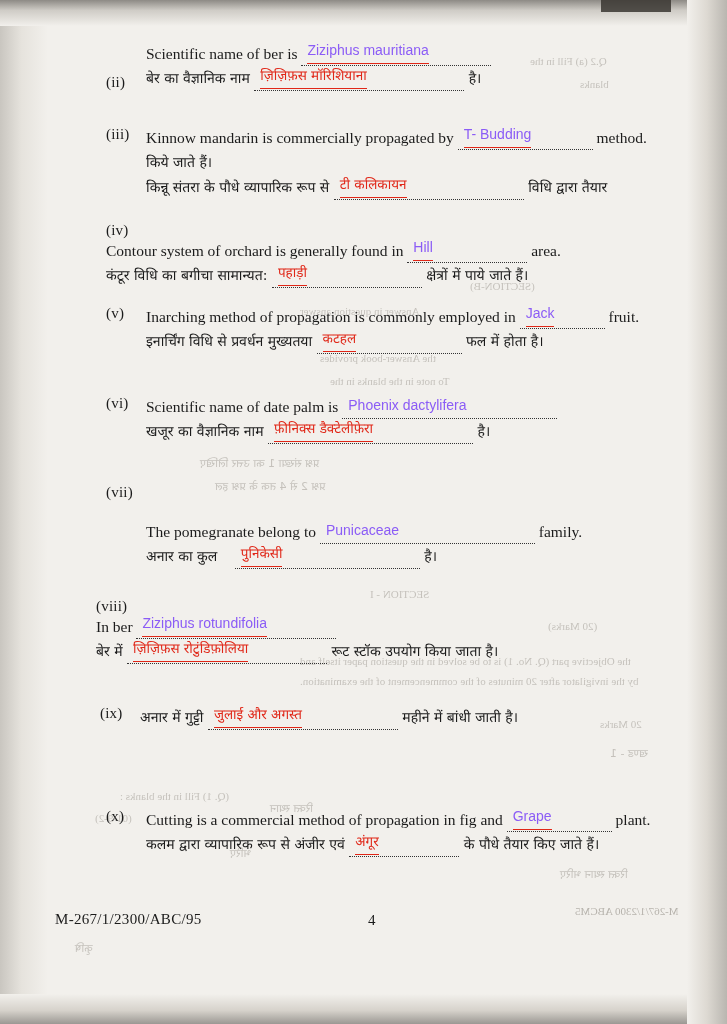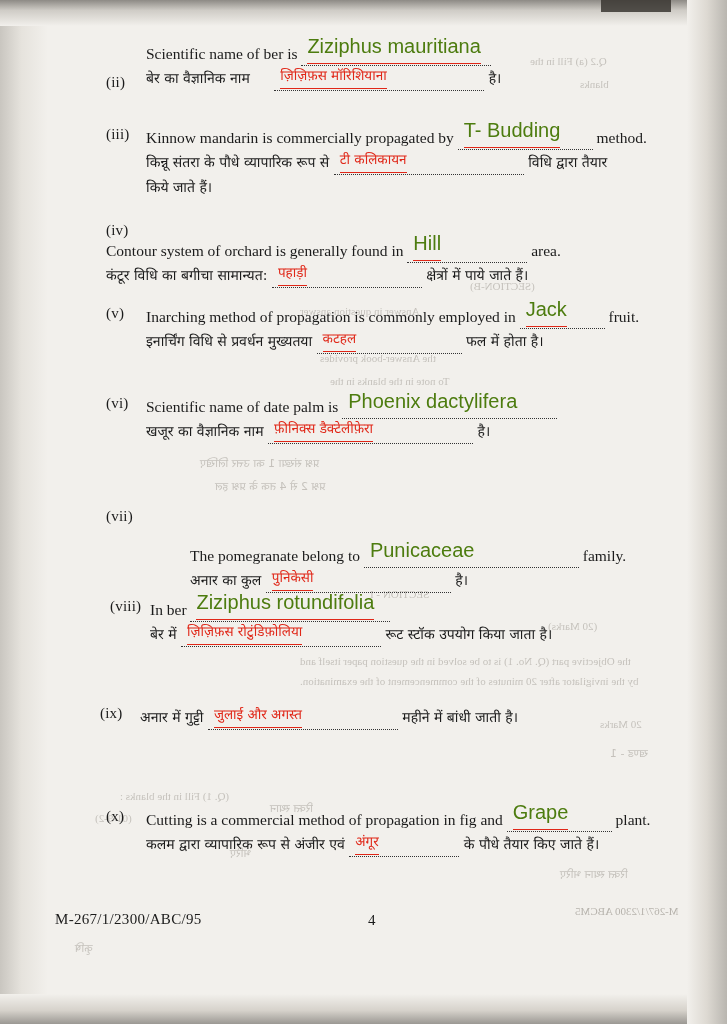--- a/index.html
+++ b/index.html
@@ -83,23 +83,23 @@
     white-space: nowrap;
   }
   .dots {
     display: inline-block;
     border-bottom: 1px dotted #333;
     position: relative;
     vertical-align: bottom;
     height: 0.95em;
   }
   .ans {
-    color: #4d7c0f;
+    color: #8b5cf6;
     font-family: "Liberation Sans", sans-serif;
-    font-size: 20px;
+    font-size: 14px;
     position: absolute;
     left: 6px;
     bottom: 1px;
     white-space: nowrap;
   }
   .ans-hi {
     color: #e02718;
     font-family: "DejaVu Sans", sans-serif;
     font-size: 13.5px;
     position: absolute;
@@ -173,35 +173,35 @@
 
   <div class="content">
 
     <div class="qitem" style="left:106px; top:42px; width:580px;align-items:flex-end;">
       <div class="qnum">(ii)</div>
       <div class="qbody">
         <div class="line-en">
           <span>Scientific name of ber is </span><span class="dots" style="width:190px;"><span class="ans ans-under">Ziziphus mauritiana</span></span>
         </div>
         <div class="line-hi">
-          <span>बेर का वैज्ञानिक नाम </span><span class="dots" style="width:210px;margin-left:20px;"><span class="ans-hi ans-under">ज़िज़िफ़स मॉरिशियाना</span></span> <span>है।</span>
+          <span>बेर का वैज्ञानिक नाम </span><span class="dots" style="width:210px;"><span class="ans-hi ans-under">ज़िज़िफ़स मॉरिशियाना</span></span> <span>है।</span>
         </div>
       </div>
     </div>
 
     <div class="qitem" style="left:106px; top:126px; width:600px;">
       <div class="qnum">(iii)</div>
       <div class="qbody">
         <div class="line-en">
           <span>Kinnow mandarin is commercially propagated by </span><span class="dots" style="width:135px;"><span class="ans ans-under">T- Budding</span></span> <span>method.</span>
         </div>
+        <div class="line-hi">किये जाते हैं।</div>
         <div class="line-hi">
           <span>किन्नू संतरा के पौधे व्यापारिक रूप से </span><span class="dots" style="width:190px;"><span class="ans-hi ans-under">टी कलिकायन</span></span> <span>विधि द्वारा तैयार</span>
         </div>
-        <div class="line-hi">किये जाते हैं।</div>
       </div>
     </div>
 
     <div class="qitem" style="left:106px; top:222px; width:600px;flex-direction:column;">
       <div class="qnum">(iv)</div>
       <div class="qbody">
         <div class="line-en">
           <span>Contour system of orchard is generally found in </span><span class="dots" style="width:120px;"><span class="ans ans-under">Hill</span></span> <span>area.</span>
         </div>
         <div class="line-hi">
@@ -227,33 +227,33 @@
       <div class="qbody">
         <div class="line-en">
           <span>Scientific name of date palm is </span><span class="dots" style="width:215px;"><span class="ans">Phoenix dactylifera</span></span>
         </div>
         <div class="line-hi">
           <span>खजूर का वैज्ञानिक नाम </span><span class="dots" style="width:205px;"><span class="ans-hi ans-under">फ़ीनिक्स डैक्टेलीफ़ेरा</span></span> <span>है।</span>
         </div>
       </div>
     </div>
 
-    <div class="qitem" style="left:106px; top:508px; width:600px;gap:44px;">
+    <div class="qitem" style="left:106px; top:484px; width:600px;">
       <div class="qnum">(vii)</div>
       <div class="qbody">
         <div class="line-en">
           <span>The pomegranate belong to </span><span class="dots" style="width:215px;margin-top:44px;"><span class="ans">Punicaceae</span></span> <span>family.</span>
         </div>
         <div class="line-hi">
-          <span>अनार का कुल </span><span class="dots" style="width:185px;"><span class="ans-hi ans-under">पुनिकेसी</span></span> <span>है।</span>
-        </div>
-      </div>
-    </div>
-
-    <div class="qitem" style="left:110px; top:598px; width:610px;">
+          <span>अनार का कुल </span><span class="dots" style="width:185px;margin-left:13px;"><span class="ans-hi ans-under">पुनिकेसी</span></span> <span>है।</span>
+        </div>
+      </div>
+    </div>
+
+    <div class="qitem" style="left:96px; top:598px; width:610px;flex-direction:column;">
       <div class="qnum">(viii)</div>
       <div class="qbody">
         <div class="line-en">
           <span>In ber </span><span class="dots" style="width:200px;"><span class="ans ans-under">Ziziphus rotundifolia</span></span> 
         </div>
         <div class="line-hi">
           <span>बेर में </span><span class="dots" style="width:200px;"><span class="ans-hi ans-under">ज़िज़िफ़स रोटुंडिफ़ोलिया</span></span> <span>रूट स्टॉक उपयोग किया जाता है।</span>
         </div>
       </div>
     </div>

